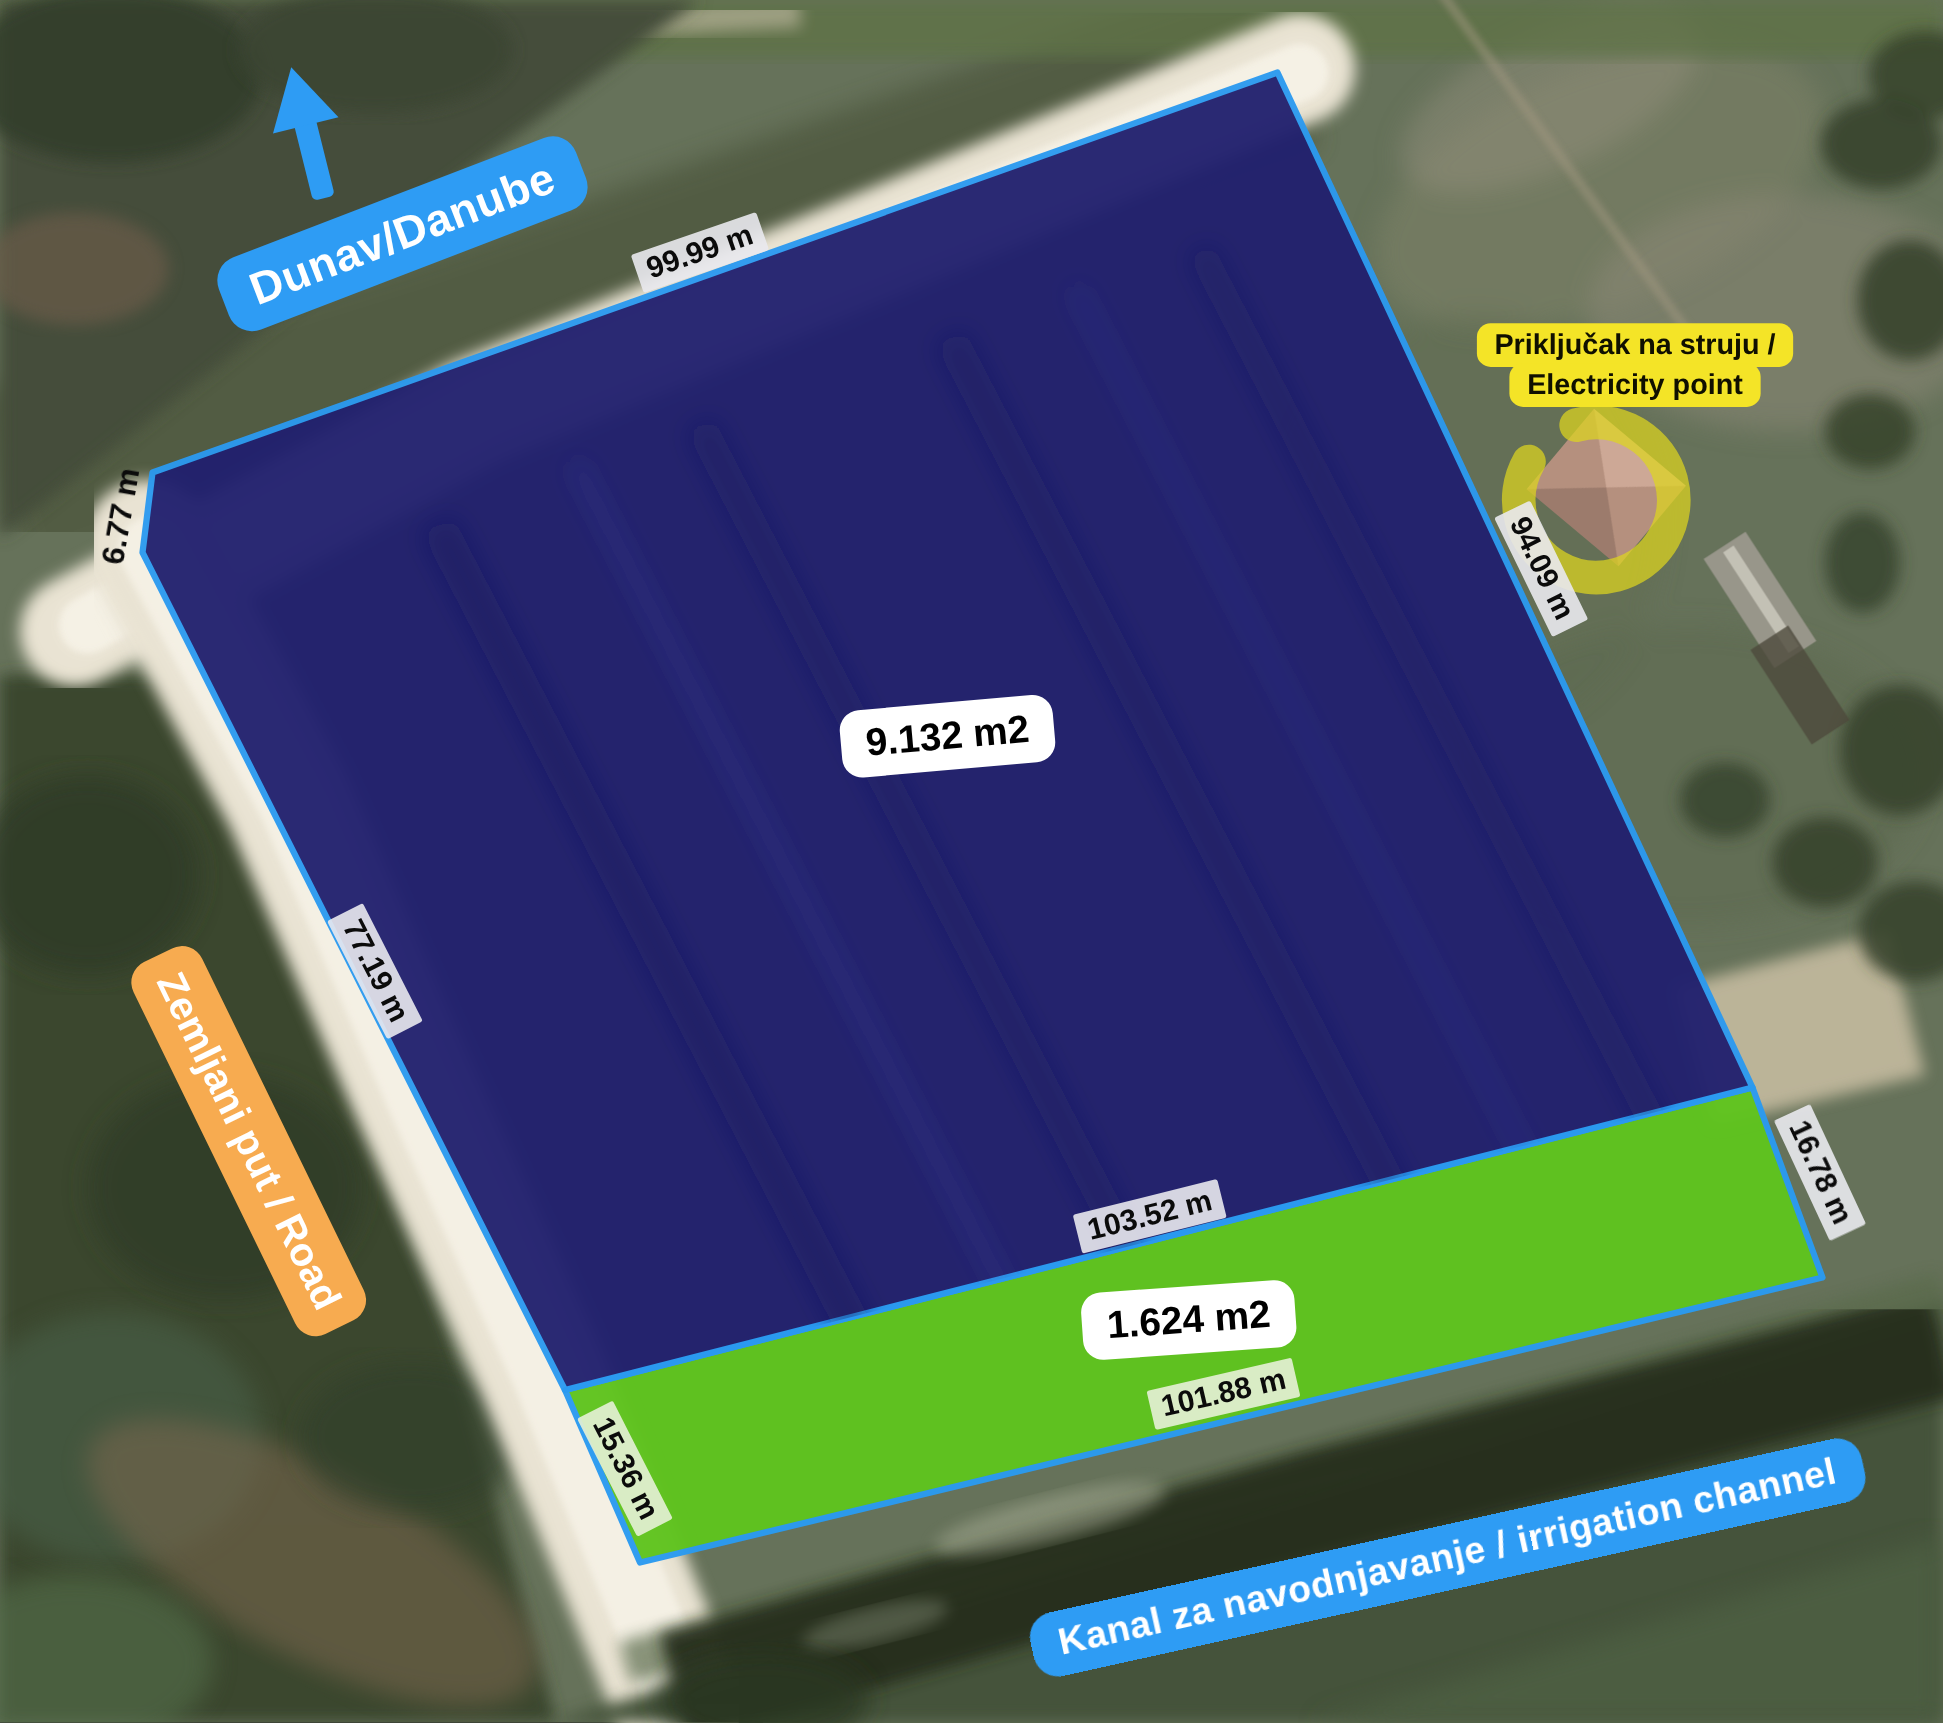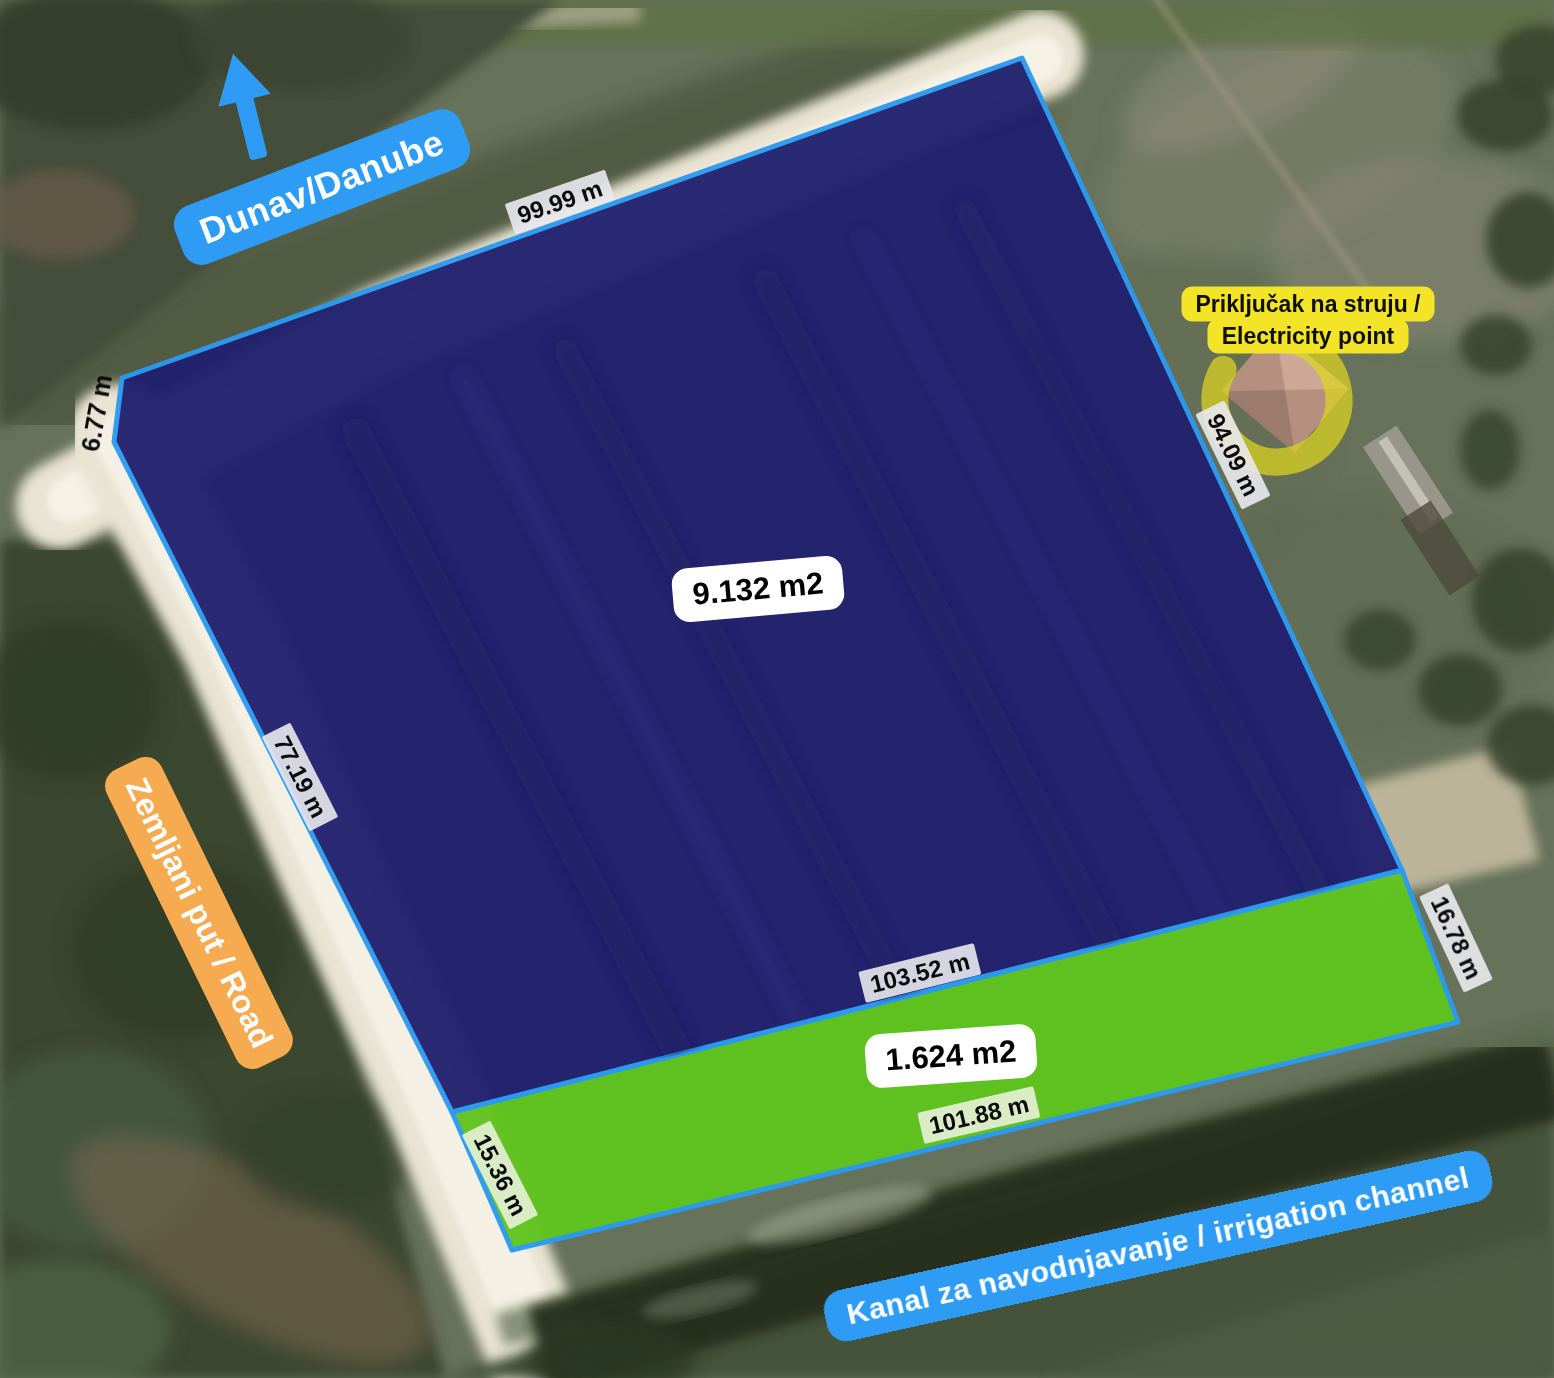--- a/index.html
+++ b/index.html
@@ -39,21 +39,21 @@
   .elec span{
     display:block;width:max-content;margin:0 auto;
     background:var(--electricity-label-bg,#f4e427);
     padding:6px 14px;border-radius:11px;
   }
   .elec span + span{margin-top:-3px;}
   
   #lbl-danube {left:322px; top:187px; transform:translate(-50%,-50%) rotate(-21deg);}
   #lbl-kanal  {left:1158px;top:1246px;transform:translate(-50%,-50%) rotate(-12.5deg);}
   #lbl-road   {left:199px; top:913px; transform:translate(-50%,-50%) rotate(64deg);}
-  #lbl-elec   {left:1308px;top:292px; transform:translate(-50%,-50%);margin-top:28px;}
+  #lbl-elec   {left:1308px;top:292px; transform:translate(-50%,-50%);}
   #area-main  {left:758px; top:589px; transform:translate(-50%,-50%) rotate(-5deg);}
   #area-strip {left:951px; top:1056px;transform:translate(-50%,-50%) rotate(-4deg);}
   #m-top    {left:560px; top:202px; transform:translate(-50%,-50%) rotate(-19deg);}
   #m-corner {left:97px;  top:413px; transform:translate(-50%,-50%) rotate(-80deg);}
   #m-left   {left:300px; top:777px; transform:translate(-50%,-50%) rotate(63deg);}
   #m-right  {left:1233px;top:455px; transform:translate(-50%,-50%) rotate(64deg);}
   #m-mid    {left:920px; top:973px; transform:translate(-50%,-50%) rotate(-14deg);}
   #m-bottom {left:979px; top:1115px;transform:translate(-50%,-50%) rotate(-13deg);}
   #m-cright {left:1456px;top:938px; transform:translate(-50%,-50%) rotate(65deg);}
   #m-cleft  {left:500px; top:1175px;transform:translate(-50%,-50%) rotate(63deg);}

